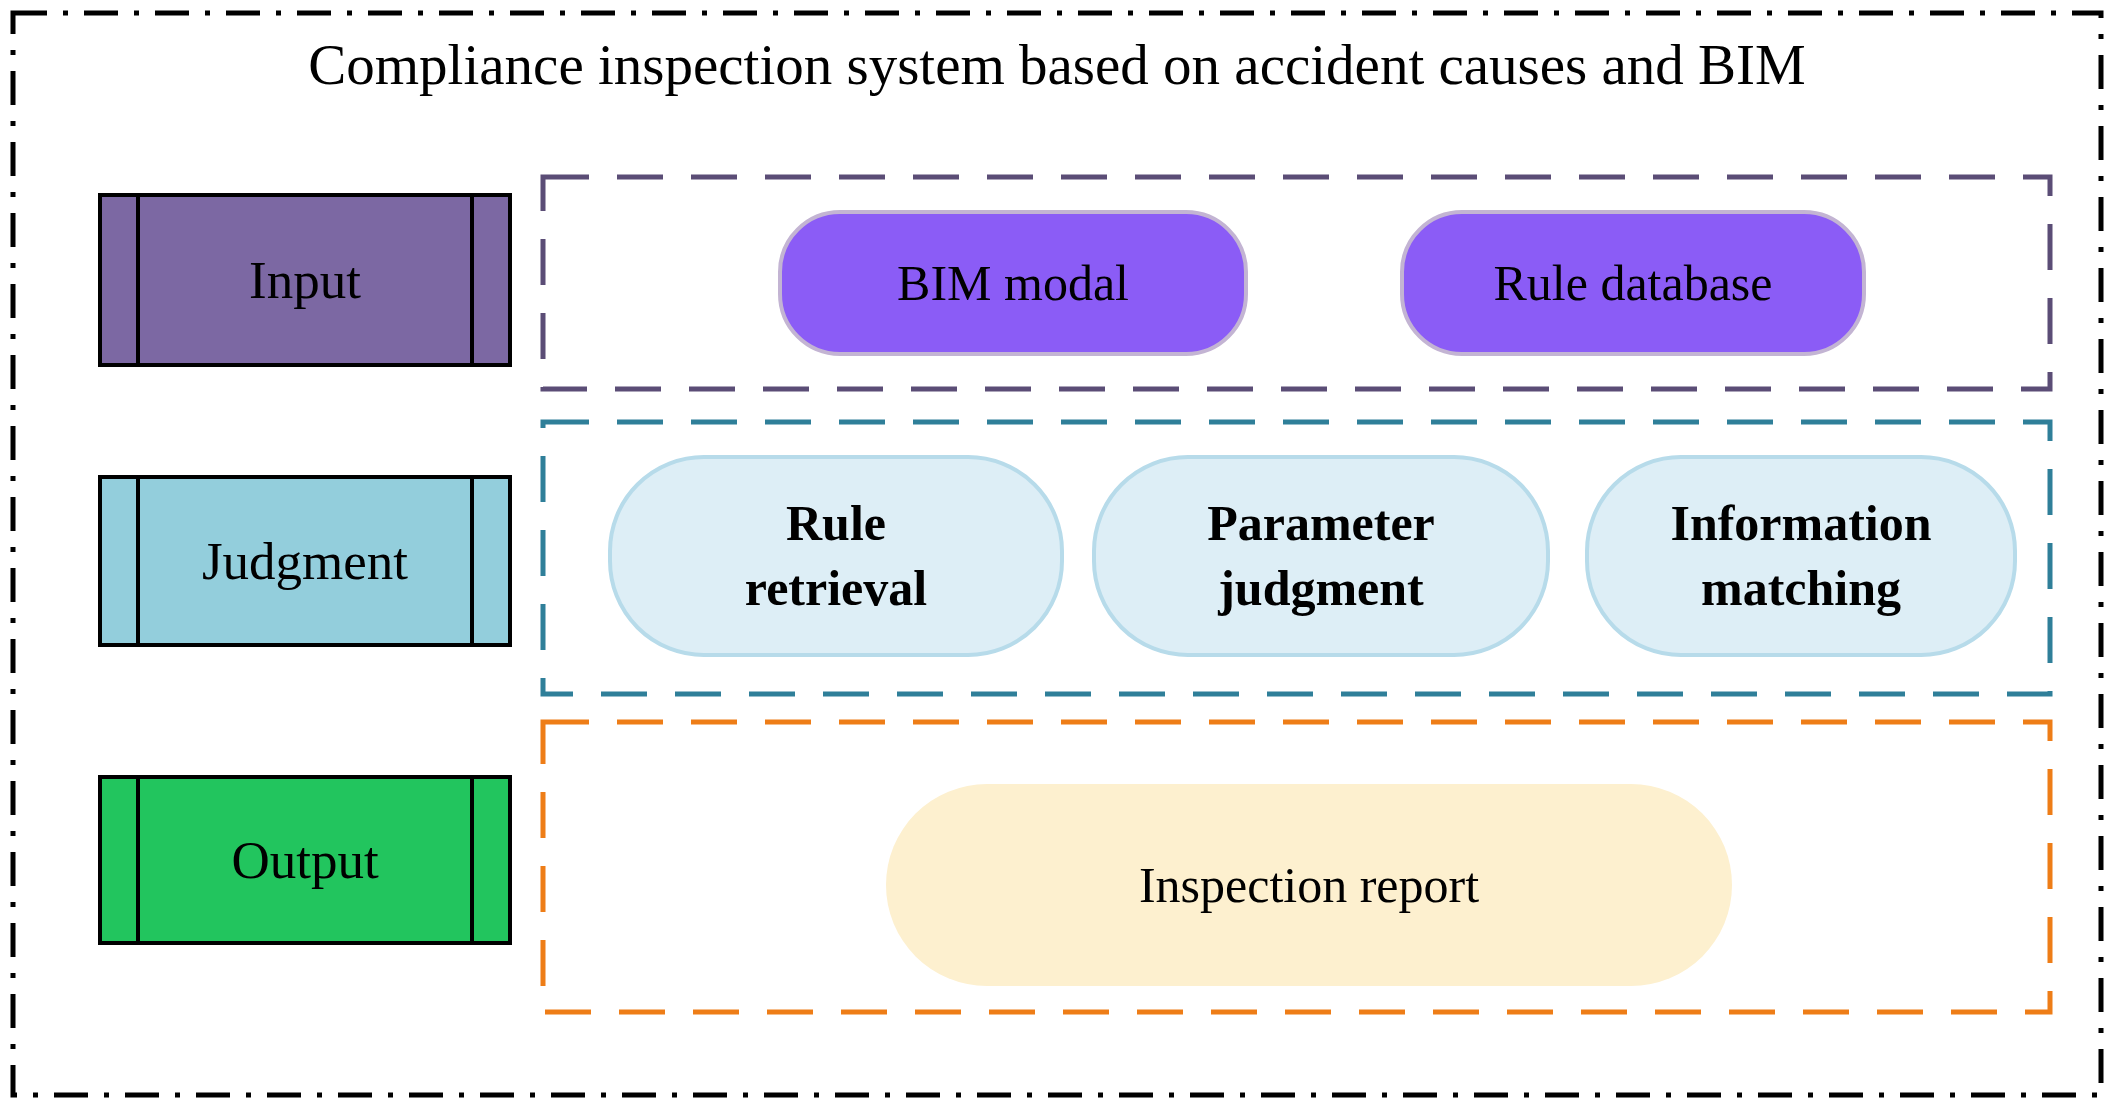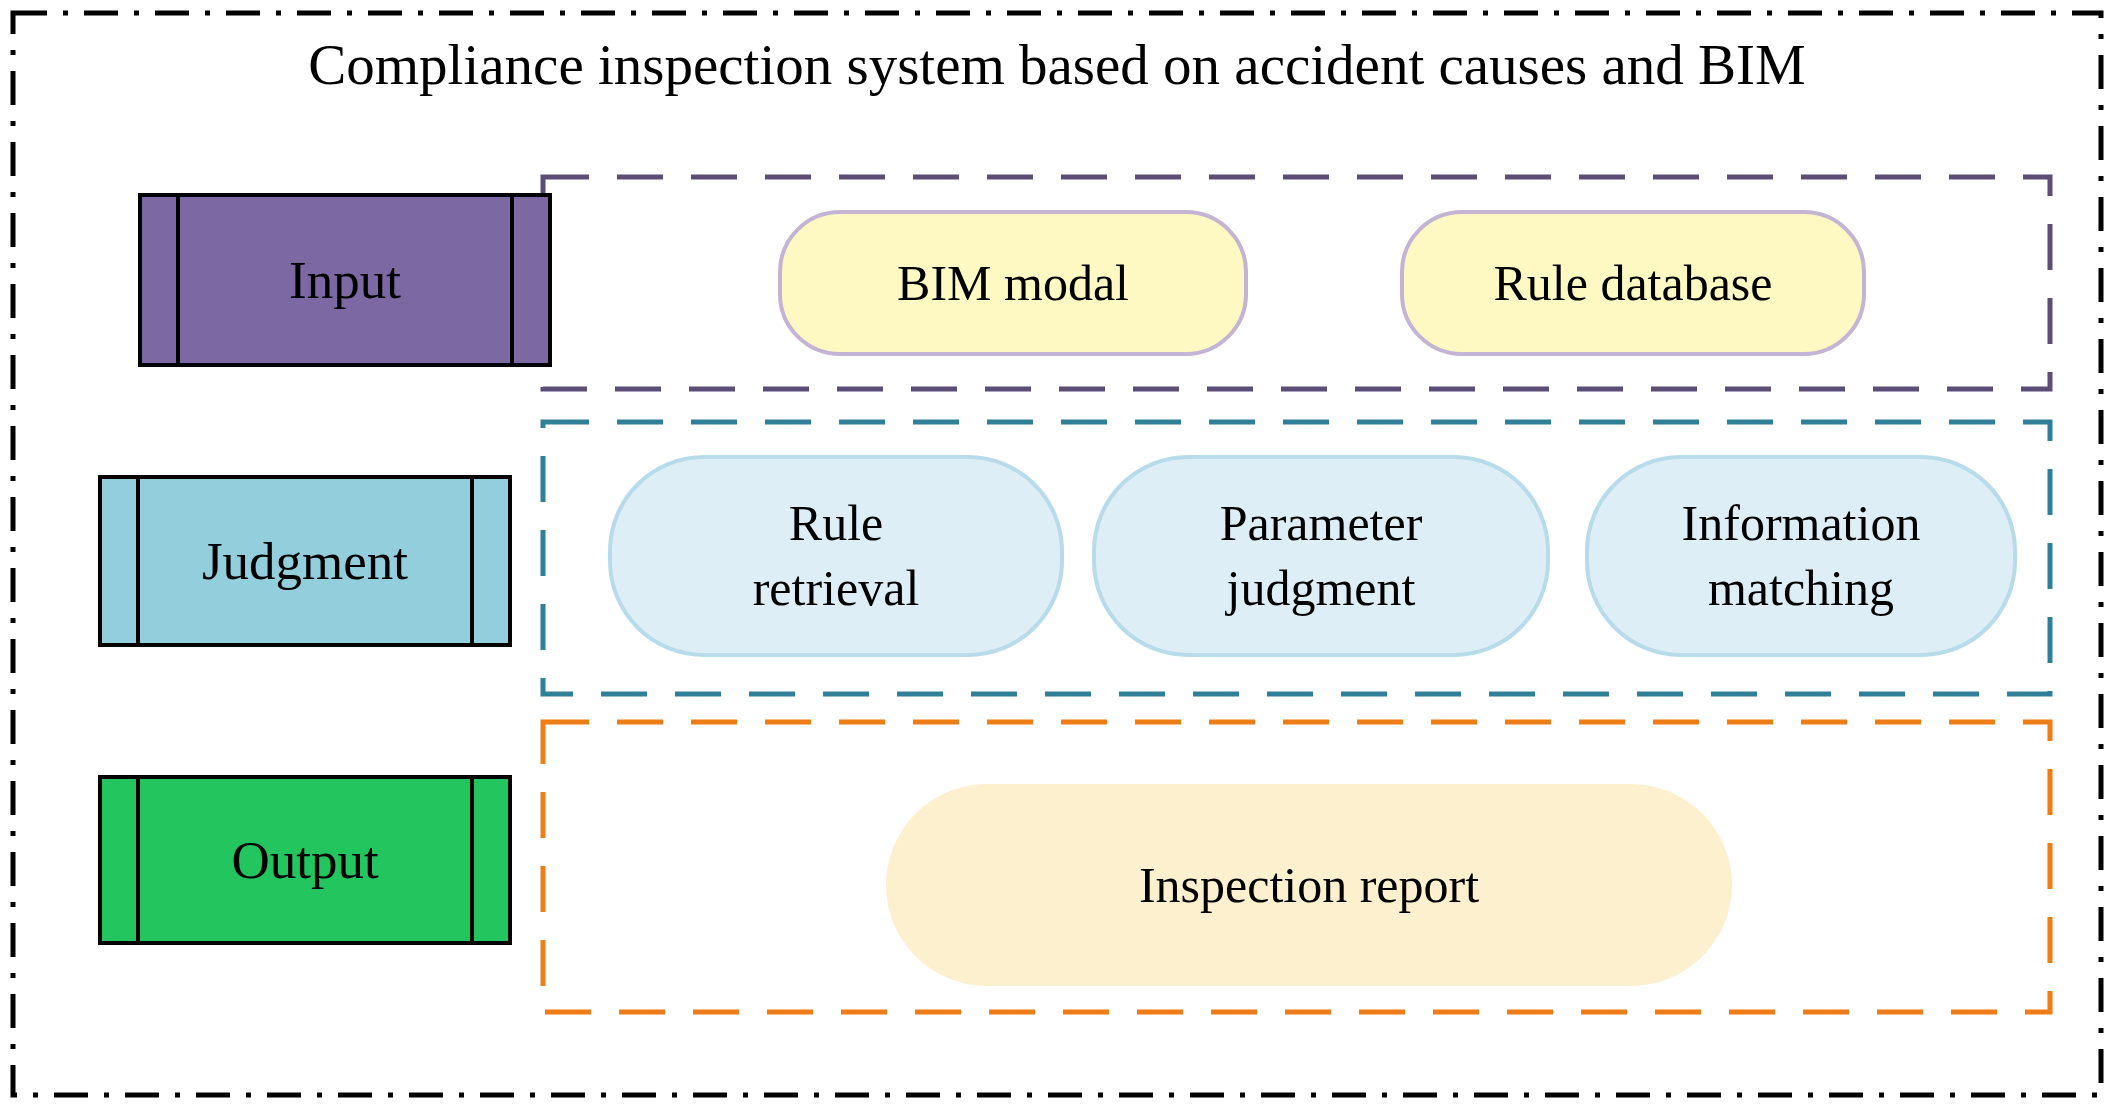--- a/index.html
+++ b/index.html
@@ -19,32 +19,32 @@
   
   .stage{
     position:absolute;left:98px;width:406px;
     border:4px solid #000;
     display:flex;align-items:center;justify-content:center;
     font-size:53px;
   }
   .stage .bar{position:absolute;top:0;bottom:0;width:4px;background:#000;}
   .stage .bar.l{left:34px;}
   .stage .bar.r{right:34px;}
-  .stage-input{top:193px;height:166px;background:#7c68a3;margin-left:40px;}
+  .stage-input{top:193px;height:166px;background:#7c68a3;}
   .stage-judgment{top:475px;height:164px;background:#93cedc;}
   .stage-output{top:775px;height:162px;background:#22c55e;}
   
   .pill{
     position:absolute;
     display:flex;align-items:center;justify-content:center;
     text-align:center;font-size:50px;line-height:1.3;
     white-space:pre-line;
   }
-  .pill-lavender{background:#fef9c3;border:4px solid #c3b4d3;border-radius:62px;}
-  .pill-blue{background:#ddeef6;border:4px solid #b7dbea;border-radius:96px;}
+  .pill-lavender{background:#8b5cf6;border:4px solid #c3b4d3;border-radius:62px;}
+  .pill-blue{background:#ddeef6;border:4px solid #b7dbea;border-radius:96px;font-weight:bold;}
   .pill-cream{background:#fdf0cf;border:none;border-radius:102px;}
   .pill-bim{left:778px;top:210px;width:462px;height:138px;}
   .pill-ruledb{left:1400px;top:210px;width:458px;height:138px;}
   .pill-retrieval{left:608px;top:455px;width:448px;height:194px;}
   .pill-paramjudg{left:1092px;top:455px;width:450px;height:194px;}
   .pill-infomatch{left:1585px;top:455px;width:424px;height:194px;}
   .pill-report{left:886px;top:784px;width:846px;height:202px;}
 </style>
 </head>
 <body>

